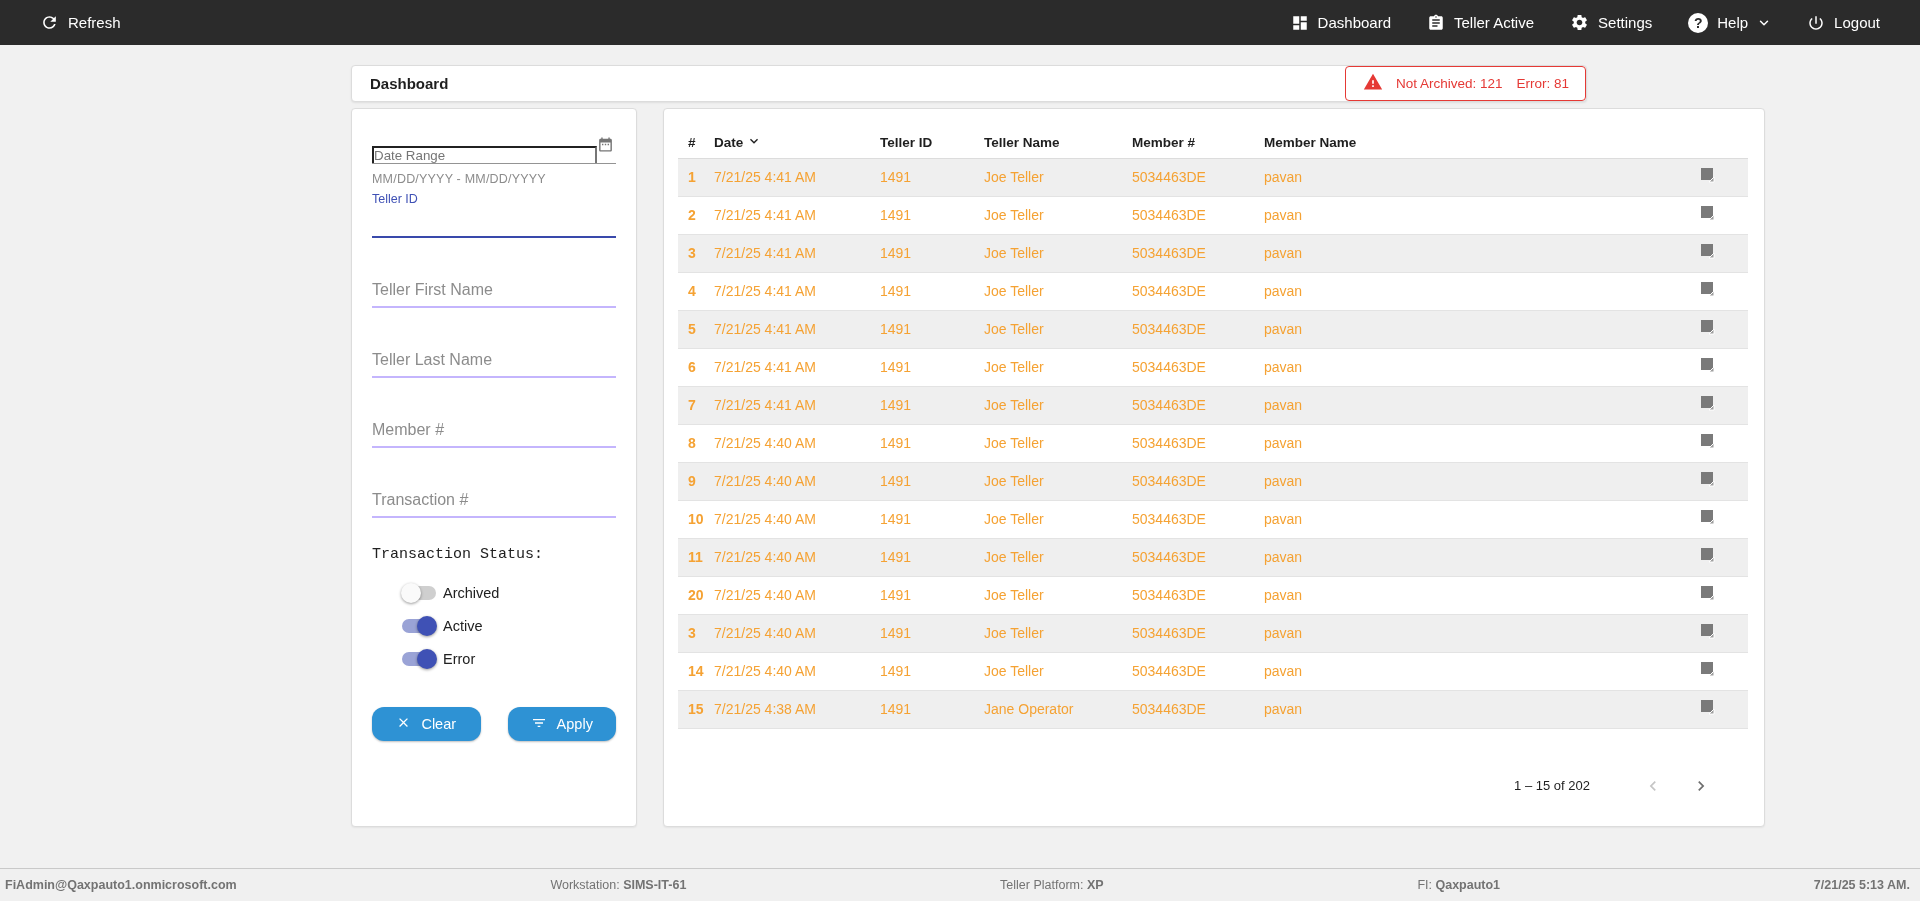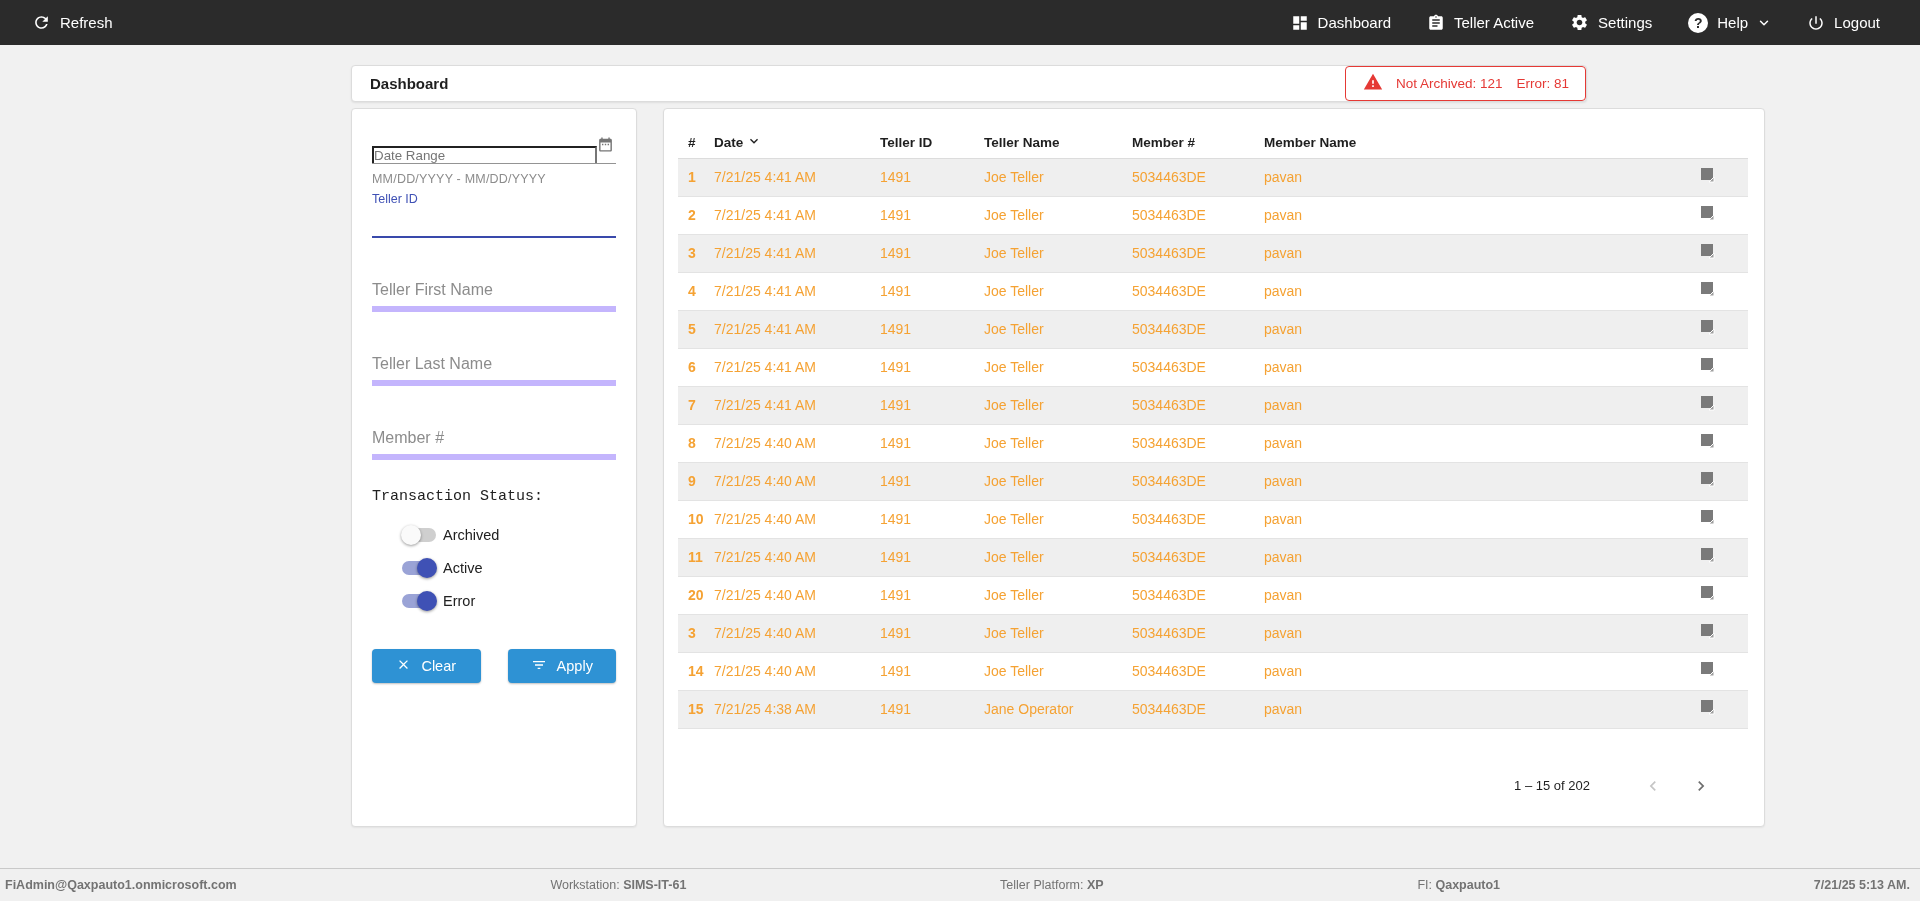--- a/index.html
+++ b/index.html
@@ -4,21 +4,21 @@
 <style>
   * { box-sizing: border-box; margin: 0; padding: 0; }
   html,body { width:1920px; height:901px; overflow:hidden; }
   body {
     font-family: "Liberation Sans", "DejaVu Sans", sans-serif;
     background:#f1f1f1; position:relative;
   }
   
   .topnav {
     height:45px; background:#2b2b2b; color:#fff;
-    display:flex; align-items:center; padding:0 40px 0 32px;
+    display:flex; align-items:center; padding:0 40px 0 40px;
   }
   .nav-left { display:flex; align-items:center; gap:13px; cursor:pointer; }
   .nav-right { margin-left:auto; display:flex; align-items:center; gap:36px; }
   .nav-item { display:flex; align-items:center; gap:9px; font-size:15px; cursor:pointer; }
   .nav-item svg { display:block; }
   .help-q {
     width:20px; height:20px; border-radius:50%; background:#fff; color:#2b2b2b;
     font-size:14px; font-weight:bold; display:flex; align-items:center; justify-content:center;
   }
   
@@ -40,21 +40,21 @@
   .content { margin:6px 0 0 351px; width:1414px; display:flex; gap:26px; align-items:flex-start; }
   .card {
     background:#fff; border:1px solid #dcdcdc; border-radius:4px;
     box-shadow:0 1px 2px rgba(0,0,0,.06);
   }
   
   .sidebar { width:286px; height:719px; padding:27px 20px 0 20px; }
   .field { margin-top:40px; }
   .field input {
     width:100%; border:none; outline:none; background:transparent;
-    border-bottom:6px solid #c4b5fd; font-size:16px; padding:3px 0 7px 0;
+    border-bottom:2px solid #c4b5fd; font-size:16px; padding:3px 0 7px 0;
     font-family:inherit; color:#212121;
   }
   .field input::placeholder { color:#8c8c8c; opacity:1; }
   .dr-wrap { display:flex; align-items:flex-end; border-bottom:1px solid #949494; }
   .dr-wrap input { border-bottom:none; flex:1; }
   .dr-wrap .cal { padding:0 2px 6px 0; cursor:pointer; }
   .hint { font-size:12.5px; color:#8c8c8c; margin-top:8px; letter-spacing:.2px; }
   .tid-group { margin-top:6px; }
   .tid-label { font-size:12.5px; color:#3f51b5; }
   .tid-input {
@@ -69,21 +69,21 @@
     width:20px; height:20px; border-radius:50%; position:absolute; top:-3px;
     box-shadow:0 1px 3px rgba(0,0,0,.4);
   }
   .toggle.off { background:#cfcfcf; }
   .toggle.off .thumb { left:-1px; background:#fafafa; }
   .toggle.on { background:#9aa3d6; }
   .toggle.on .thumb { left:15px; background:#3f51b5; }
   .toggle-label { font-size:14.5px; color:#212121; }
   .btn-row { margin-top:38px; display:flex; gap:27px; }
   .btn {
-    width:112px; height:34px; background:#2e92d4; color:#fff; border:none; border-radius:4px;
+    width:112px; height:34px; background:#2e92d4; color:#fff; border:none; border-radius:12px;
     font-size:14.5px; font-family:inherit; display:flex; align-items:center; justify-content:center;
     gap:10px; cursor:pointer; box-shadow:0 1px 2px rgba(0,0,0,.25);
   }
   
   .table-card { flex:1; height:719px; padding:18px 16px 0 14px; position:relative; }
   table { width:100%; border-collapse:collapse; table-layout:fixed; }
   th { font-size:13.5px; font-weight:bold; color:#1f1f1f; text-align:left; height:31px; border-bottom:1px solid #dcdcdc; }
   td { font-size:14px; color:#f5a233; height:38px; }
   tbody tr { border-bottom:1px solid #e3e3e3; cursor:pointer; }
   tbody tr:nth-child(odd) { background:#efefef; }
@@ -205,20 +205,23 @@
     </div>
 
     <div class="field">
       <input type="text" placeholder="Teller First Name" style="">
     </div>
     <div class="field">
       <input type="text" placeholder="Teller Last Name" style="">
     </div>
     <div class="field">
       <input type="text" placeholder="Member #" style="">
+    </div>
+    <div class="field">
+      <input type="text" placeholder="Transaction #" style="">
     </div>
 
     <div class="status-label">Transaction Status:</div>
 
     <div class="toggle-list">
   <div class="toggle-row">
     <span class="toggle off">
             <span class="thumb"></span>
           </span>
     <span class="toggle-label">Archived</span>

